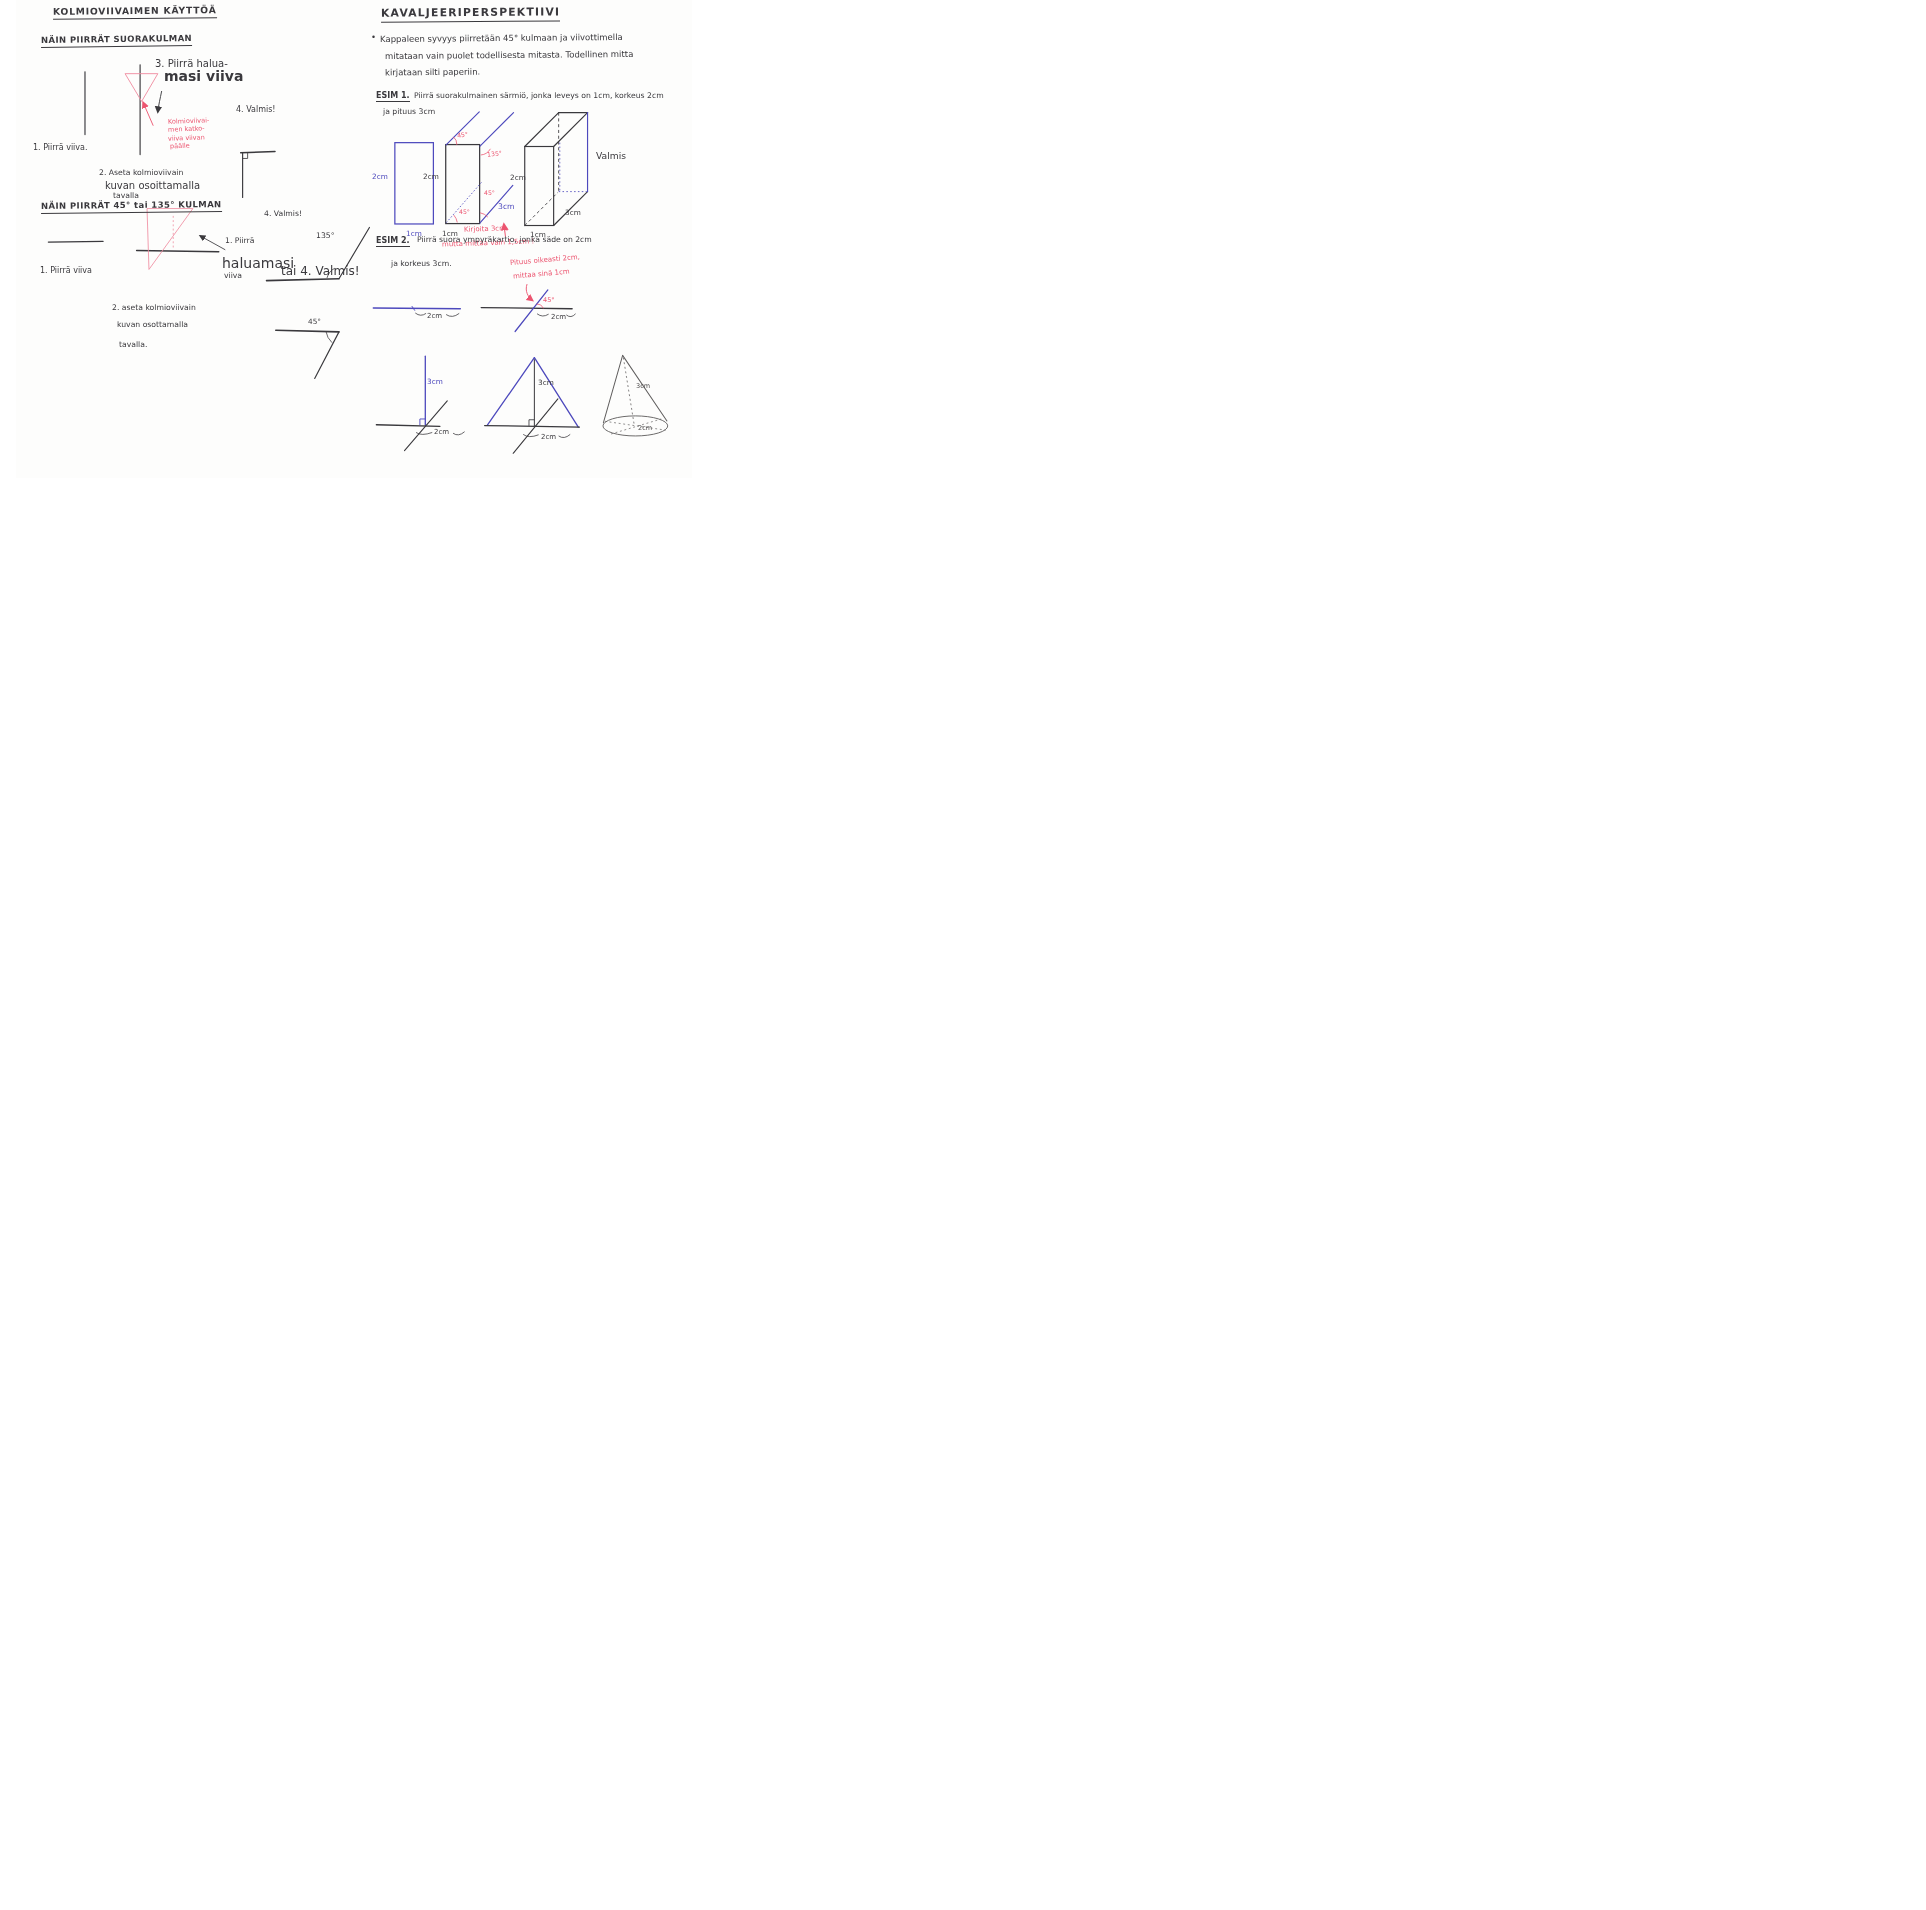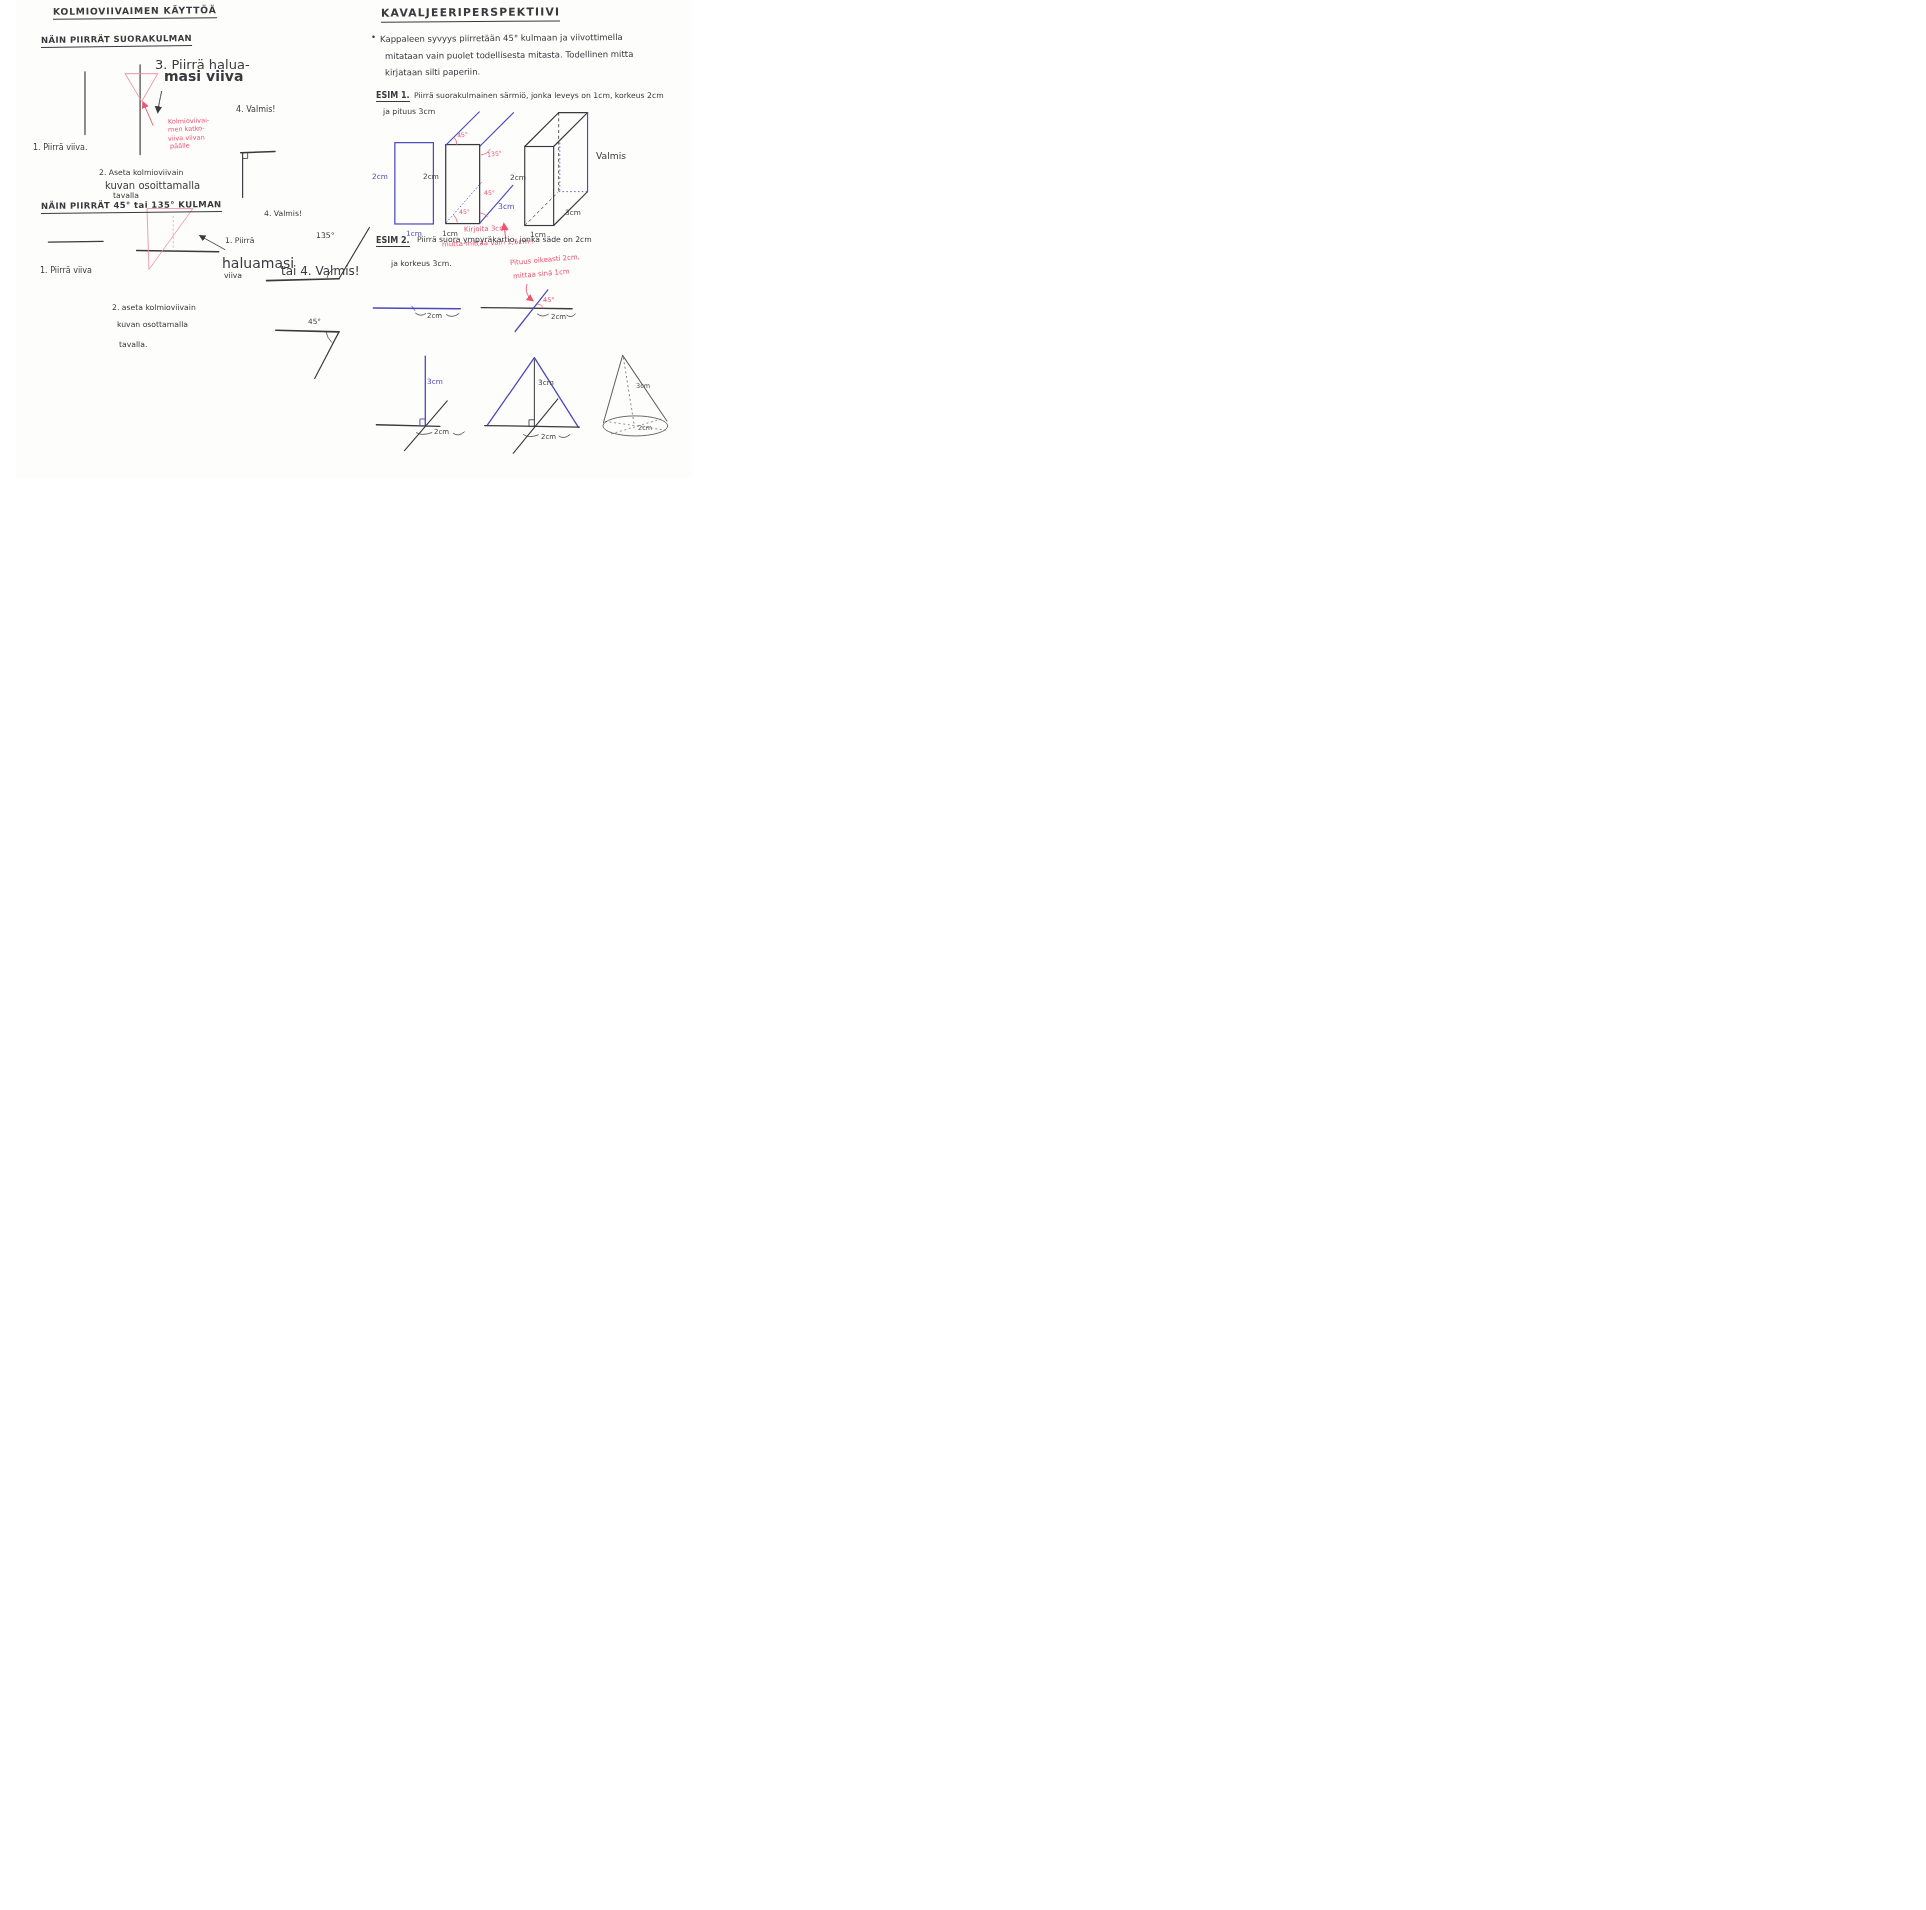--- a/index.html
+++ b/index.html
@@ -139,21 +139,21 @@
       <path d="M1576,928 L1604,1102" stroke="#4f4d4d" stroke-width="2" fill="none" stroke-dasharray="5,7"></path>
       <path d="M1528,1093 L1686,1116" stroke="#4f4d4d" stroke-width="1.8" fill="none" stroke-dasharray="5,7"></path>
       <path d="M1544,1126 L1674,1087" stroke="#4f4d4d" stroke-width="1.8" fill="none" stroke-dasharray="5,7"></path>
     </g>
   </svg>
 
   <div class="t b ul" style="left:37px;top:6.2px;font-size:9.2px;letter-spacing:0.8px;transform:rotate(-0.6deg);">KOLMIOVIIVAIMEN KÄYTTÖÄ</div>
 
   <div class="t b ul3" style="left:25.4px;top:35px;font-size:8.5px;letter-spacing:0.4px;transform:rotate(-0.8deg);">NÄIN PIIRRÄT SUORAKULMAN</div>
 
-  <div class="t" style="left:139px;top:58px;font-size:13px;text-align:right;">3. Piirrä halua-</div>
+  <div class="t" style="left:139px;top:58px;font-size:10px;text-align:right;">3. Piirrä halua-</div>
   <div class="t" style="left:148px;top:68px;font-size:14px;font-weight:bold;">masi viiva</div>
 
   <div class="t" style="left:220px;top:105px;font-size:8px;">4. Valmis!</div>
 
   <div class="t pink" style="left:152px;top:118px;font-size:6.5px;transform:rotate(-2deg);">Kolmioviivai-</div>
   <div class="t pink" style="left:152px;top:126px;font-size:6.5px;transform:rotate(-2deg);">men katko-</div>
   <div class="t pink" style="left:152px;top:135px;font-size:6.5px;transform:rotate(-2deg);">viiva viivan</div>
   <div class="t pink" style="left:154px;top:143px;font-size:6.5px;transform:rotate(-2deg);">päälle</div>
 
   <div class="t" style="left:17px;top:143px;font-size:8px;">1. Piirrä viiva.</div>

